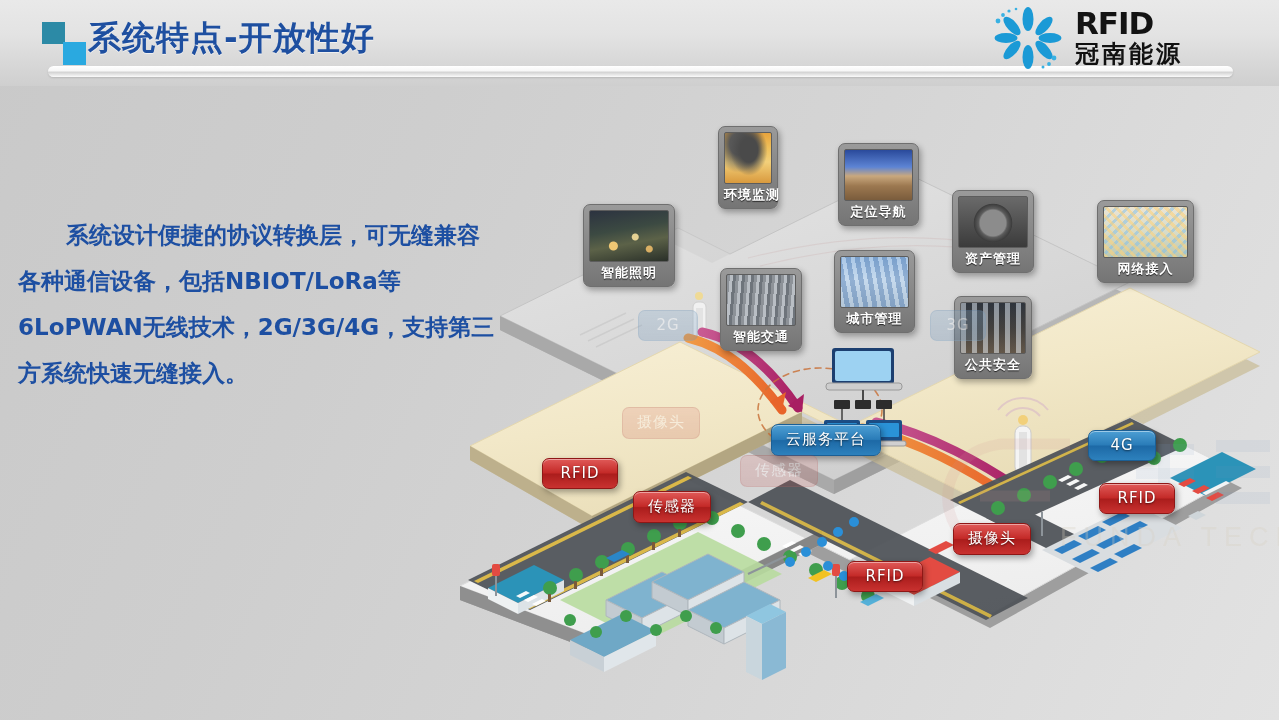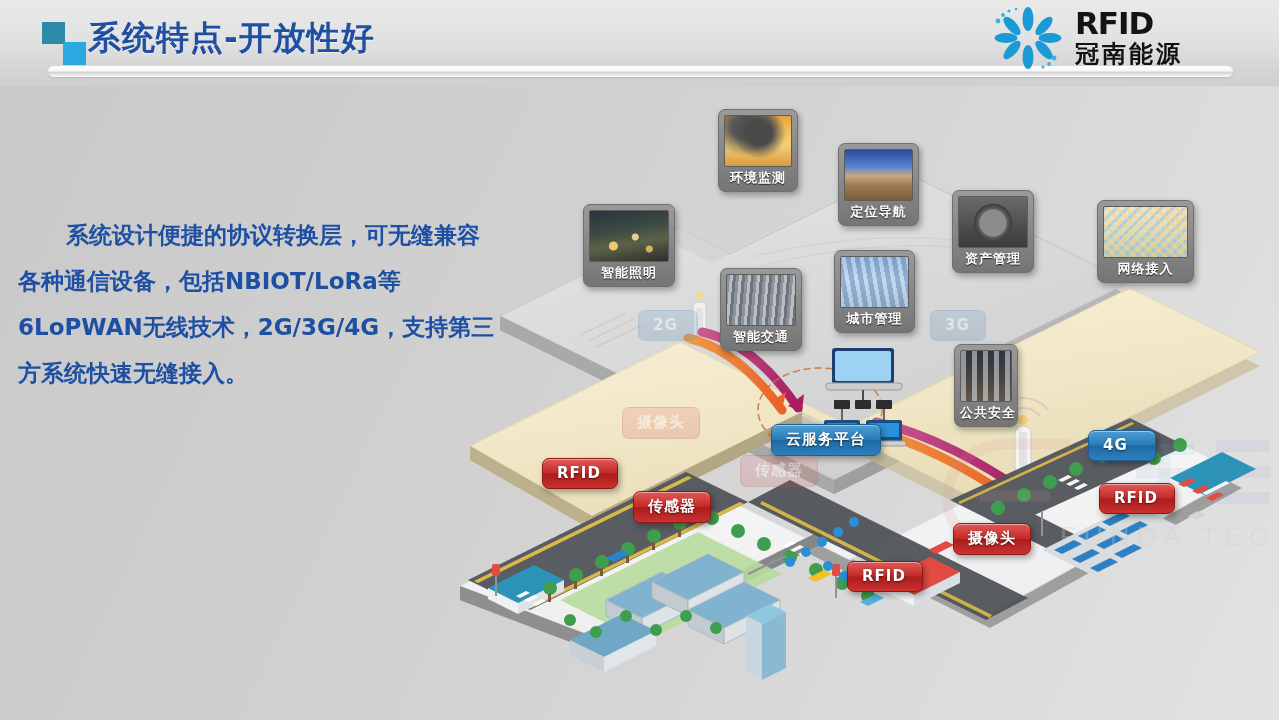--- a/index.html
+++ b/index.html
@@ -114,22 +114,22 @@
       repeating-linear-gradient(90deg, rgba(220,230,240,0.55) 0 5px, rgba(60,70,80,0.2) 5px 11px),
       linear-gradient(180deg,#2b3038 0%,#46403a 52%,#6d5c48 100%); }
   .th-net { background:
       repeating-linear-gradient(45deg, rgba(255,210,120,0.55) 0 3px, transparent 3px 7px),
       repeating-linear-gradient(135deg, rgba(130,190,230,0.5) 0 3px, transparent 3px 8px),
       linear-gradient(180deg,#eae4d4 0%,#d8dcc8 50%,#bcc9b4 100%); }
 
   
   .pill {
     position: absolute; border-radius: 7px;
-    font-size: 15px; font-weight: bold; color: #fff;
-    white-space: nowrap;
+    font-size: 15px; font-weight: normal; color: #fff;
+    text-align: center; white-space: nowrap;
     padding: 5px 14px 6px 14px;
     letter-spacing: 1px;
     font-family: "DejaVu Sans", "Liberation Sans", sans-serif;
     text-shadow: 0 1px 2px rgba(0,0,0,0.6);
     box-shadow: 2px 3px 6px rgba(0,0,0,0.35), inset 0 1px 0 rgba(255,255,255,0.45);
   }
   .pill-blue {
     background: linear-gradient(180deg,#4d9fd4 0%,#2a7cb8 48%,#1d69a6 52%,#2d81bd 100%);
     border: 1px solid #1b5f95;
   }
@@ -489,21 +489,21 @@
       </g>
     </svg>
     <div class="wm-text">FUNDA TECHNOLOGY</div>
   </div>
 
   <div class="card" style="left:153px; top:124px; width:92px;">
     <div class="thumb th-light"></div>
     <div class="cap">智能照明</div>
   </div>
 
-  <div class="card" style="left:288px; top:29px; width:80px;">
+  <div class="card" style="left:288px; top:46px; width:60px;">
     <div class="thumb th-env"></div>
     <div class="cap">环境监测</div>
   </div>
 
   <div class="card" style="left:290px; top:188px; width:82px;">
     <div class="thumb th-traffic"></div>
     <div class="cap">智能交通</div>
   </div>
 
   <div class="card" style="left:408px; top:63px; width:81px;">
@@ -514,21 +514,21 @@
   <div class="card" style="left:404px; top:170px; width:81px;">
     <div class="thumb th-city"></div>
     <div class="cap">城市管理</div>
   </div>
 
   <div class="card" style="left:522px; top:110px; width:82px;">
     <div class="thumb th-asset"></div>
     <div class="cap">资产管理</div>
   </div>
 
-  <div class="card" style="left:524px; top:216px; width:64px;margin-top:48px;">
+  <div class="card" style="left:524px; top:216px; width:78px;">
     <div class="thumb th-safety"></div>
     <div class="cap">公共安全</div>
   </div>
 
   <div class="card" style="left:639px; top:120px; width:97px;margin-left:28px;">
     <div class="thumb th-net"></div>
     <div class="cap">网络接入</div>
   </div>
 
   <div class="pill pill-ghost" style="left:208px; top:230px; width:60px;">

